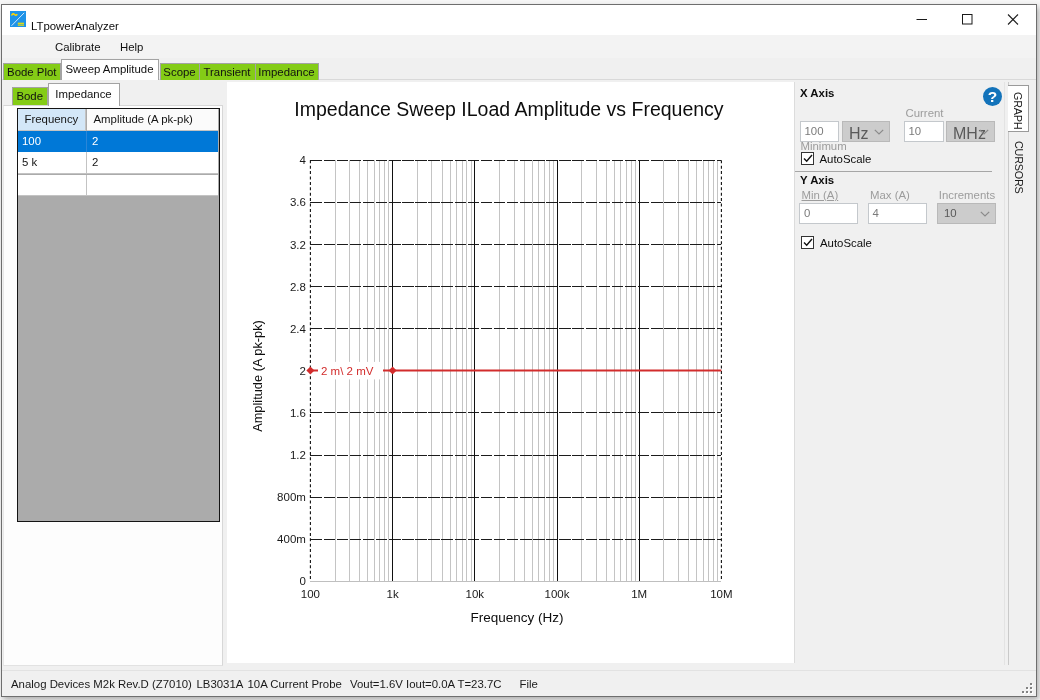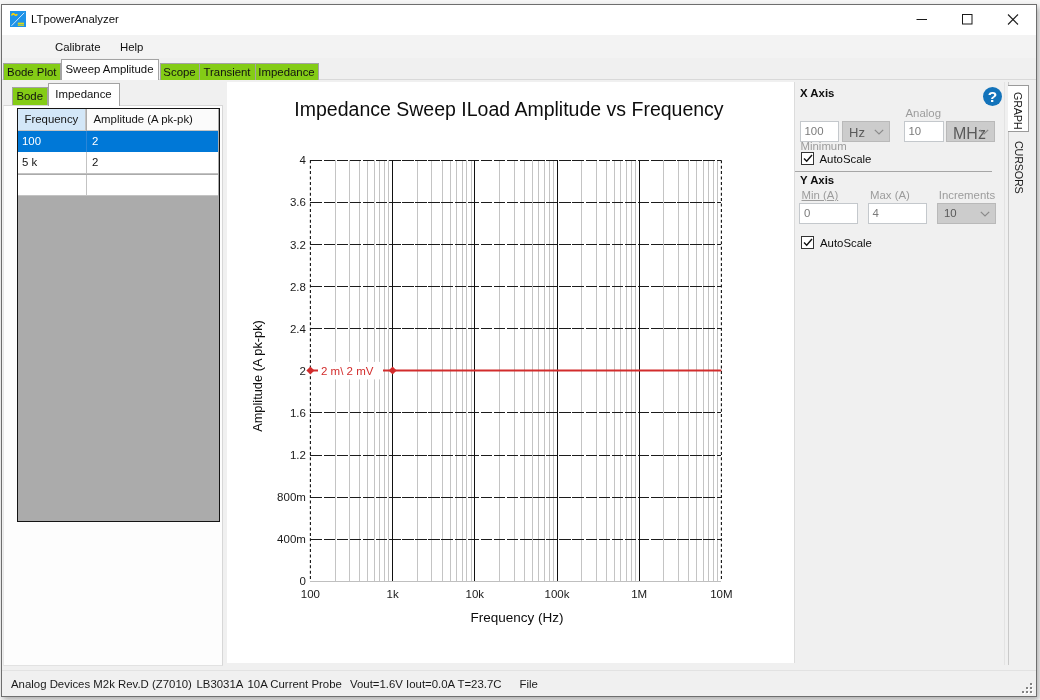--- a/index.html
+++ b/index.html
@@ -15,21 +15,21 @@
 <body>
 <div id="win" class="abs"></div>
 
 <svg class="abs" style="left:10px; top:11px;" width="16" height="16" viewBox="0 0 16 16">
   <rect x="0" y="0" width="16" height="16" fill="#1e93e8"></rect>
   <path d="M1.5 4.5 C2.5 2.5 3.5 2.5 4.5 3.5 C5.5 4.5 6.5 4.5 7.2 3.2" stroke="#ffd400" stroke-width="1.6" fill="none"></path>
   <line x1="1.5" y1="14.8" x2="14.2" y2="1.8" stroke="#cfe6fa" stroke-width="1"></line>
   <rect x="7.8" y="11.7" width="6.2" height="1.2" fill="#f3e200"></rect>
   <rect x="7.8" y="13.5" width="6.2" height="1.2" fill="#f3e200"></rect>
 </svg>
-<div class="t" style="left:31px; top:13px; font-size:11.4px; color:#0d0d0d;">LTpowerAnalyzer</div>
+<div class="t" style="left:31px; top:20px; font-size:11.4px; color:#0d0d0d;">LTpowerAnalyzer</div>
 
 <svg class="abs" style="left:916px; top:14px;" width="104" height="12" viewBox="0 0 104 12">
   <line x1="0.5" y1="5.5" x2="11" y2="5.5" stroke="#1a1a1a" stroke-width="1"></line>
   <rect x="46.5" y="0.5" width="9.5" height="9.5" fill="none" stroke="#1a1a1a" stroke-width="1"></rect>
   <line x1="92" y1="0.5" x2="102" y2="10.5" stroke="#1a1a1a" stroke-width="1.1"></line>
   <line x1="102" y1="0.5" x2="92" y2="10.5" stroke="#1a1a1a" stroke-width="1.1"></line>
 </svg>
 
 <div class="abs" style="left:2px; top:35px; width:1034px; height:23px; background:#f3f3f3;"></div>
 <div class="t" style="left:18px; top:59px; font-size:10px; color:#111;">File</div>
@@ -155,26 +155,26 @@
     <text x="290" y="539.5" font-size="13.5" fill="#0d0d0d" text-anchor="middle">Frequency (Hz)</text>
     <text x="35" y="294" font-size="12.8" fill="#0d0d0d" text-anchor="middle" transform="rotate(-90 35 294)">Amplitude (A pk-pk)</text>
   </svg>
 <div class="abs" style="left:794px; top:82px; width:1px; height:581px; background:#dcdcdc;"></div>
 
 <div id="rpanel">
     <div class="t" style="left:800px; top:87px; font-size:11.4px; color:#0d0d0d; font-weight:bold;">X Axis</div>
     <div class="abs" style="left:983px; top:87px; width:19px; height:19px; border-radius:50%; background:#1373ba;
         color:#fff; font-size:15.5px; font-weight:bold; text-align:center; line-height:19.5px;">?</div>
     <div class="t" style="left:800.5px; top:106.5px; font-size:11.4px; color:#9c9c9c;margin-top:33px; ">Minimum</div>
-    <div class="t" style="left:905.5px; top:106.5px; font-size:11.4px; color:#9c9c9c; ">Analog</div>
+    <div class="t" style="left:905.5px; top:106.5px; font-size:11.4px; color:#9c9c9c; ">Current</div>
     <div class="abs" style="left:799.5px; top:121px; width:39.5px; height:21px; background:#fff; border:1px solid #c4c8cc;">
        <div class="t" style="left:4px; top:3px; font-size:11.4px; color:#7b7b7b;">100</div>
     </div>
     <div class="abs" style="left:842px; top:121px; width:48px; height:21px; background:#ccc; border:1px solid #b9b9b9;">
-       <div class="t" style="left:6px; top:3px; font-size:13px; color:#5a5a5a;">Hz</div>
+       <div class="t" style="left:6px; top:3px; font-size:16px; color:#5a5a5a;">Hz</div>
        <svg class="abs" style="right:5px; top:7px;" width="10" height="6" viewBox="0 0 10 6">
          <path d="M0.8 0.8 L5 5 L9.2 0.8" stroke="#8a8a8a" stroke-width="1.2" fill="none"></path>
       </svg>
     </div>
     <div class="abs" style="left:903.5px; top:121px; width:40px; height:21px; background:#fff; border:1px solid #c4c8cc;">
        <div class="t" style="left:4px; top:3px; font-size:11.4px; color:#7b7b7b;">10</div>
     </div>
     <div class="abs" style="left:946px; top:121px; width:49px; height:21px; background:#ccc; border:1px solid #b9b9b9;">
        <div class="t" style="left:6px; top:3px; font-size:16px; color:#5a5a5a;">MHz</div>
        <svg class="abs" style="right:5px; top:7px;" width="10" height="6" viewBox="0 0 10 6">

